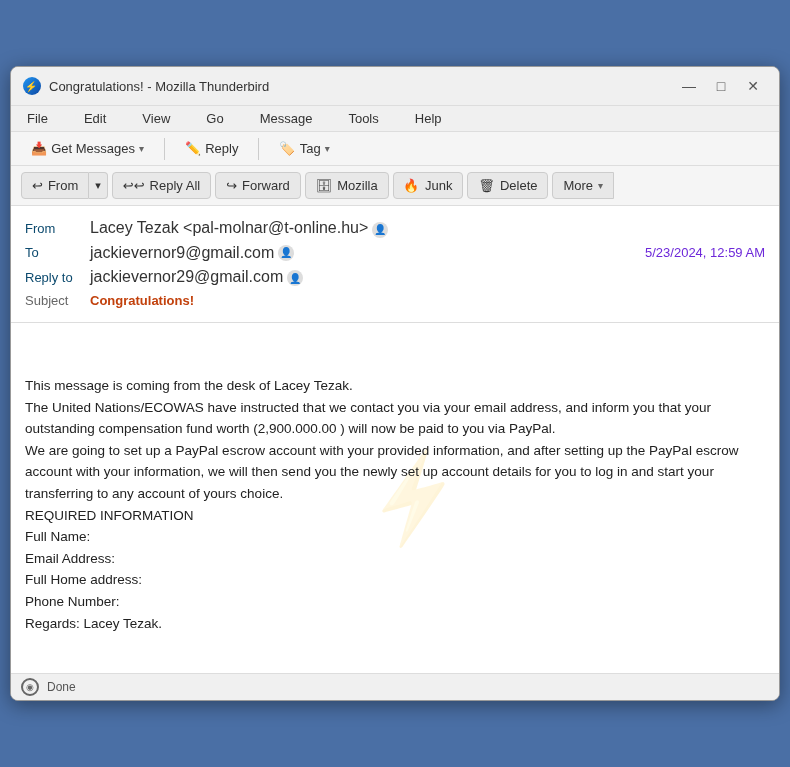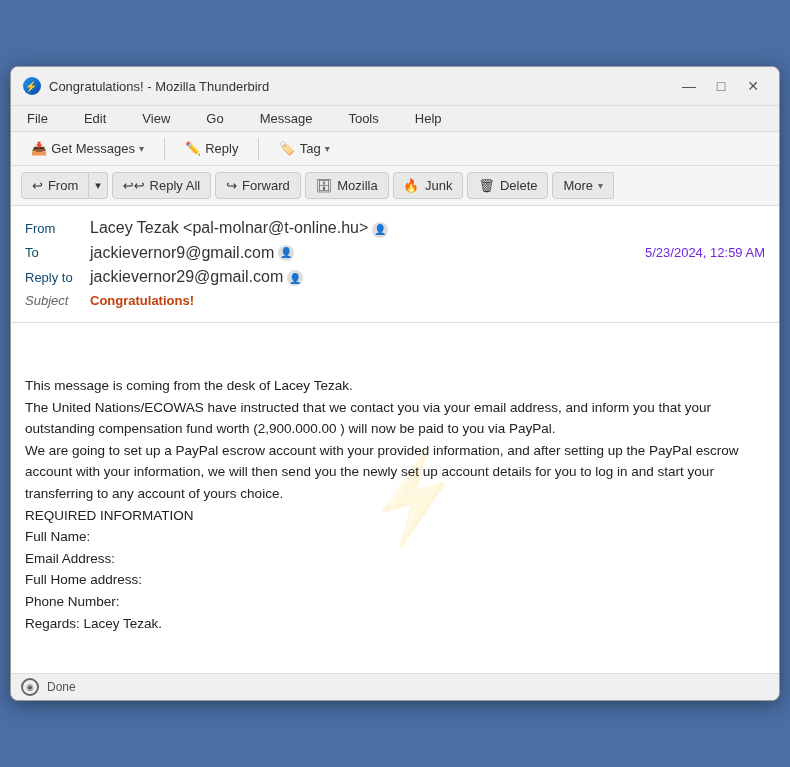--- a/index.html
+++ b/index.html
@@ -199,21 +199,20 @@
       font-size: 10px;
       margin-left: 4px;
       cursor: pointer;
     }
     .subject-row {
       padding: 4px 0;
     }
     .subject-label {
       color: #666;
       font-size: 13px;
-      font-style: italic;
     }
     .subject-value {
       font-weight: bold;
       color: #c2410c;
       font-size: 13px;
     }
 
     
     .email-body {
       background: white;

